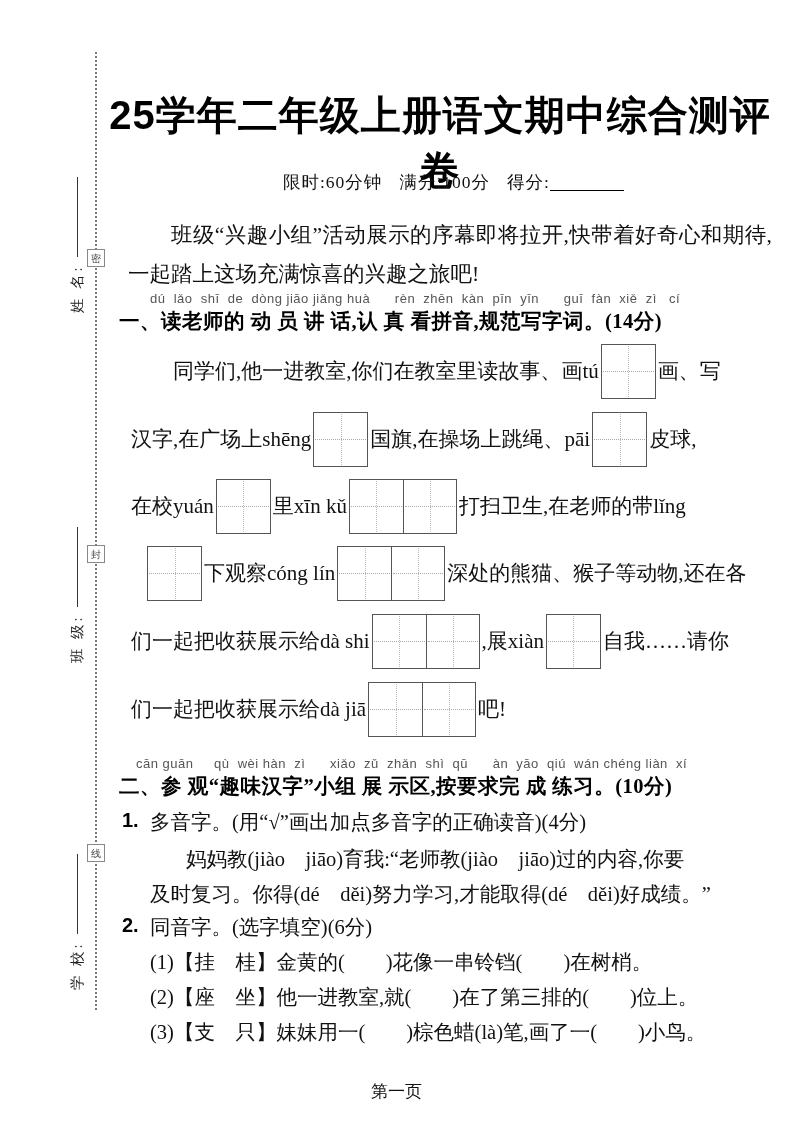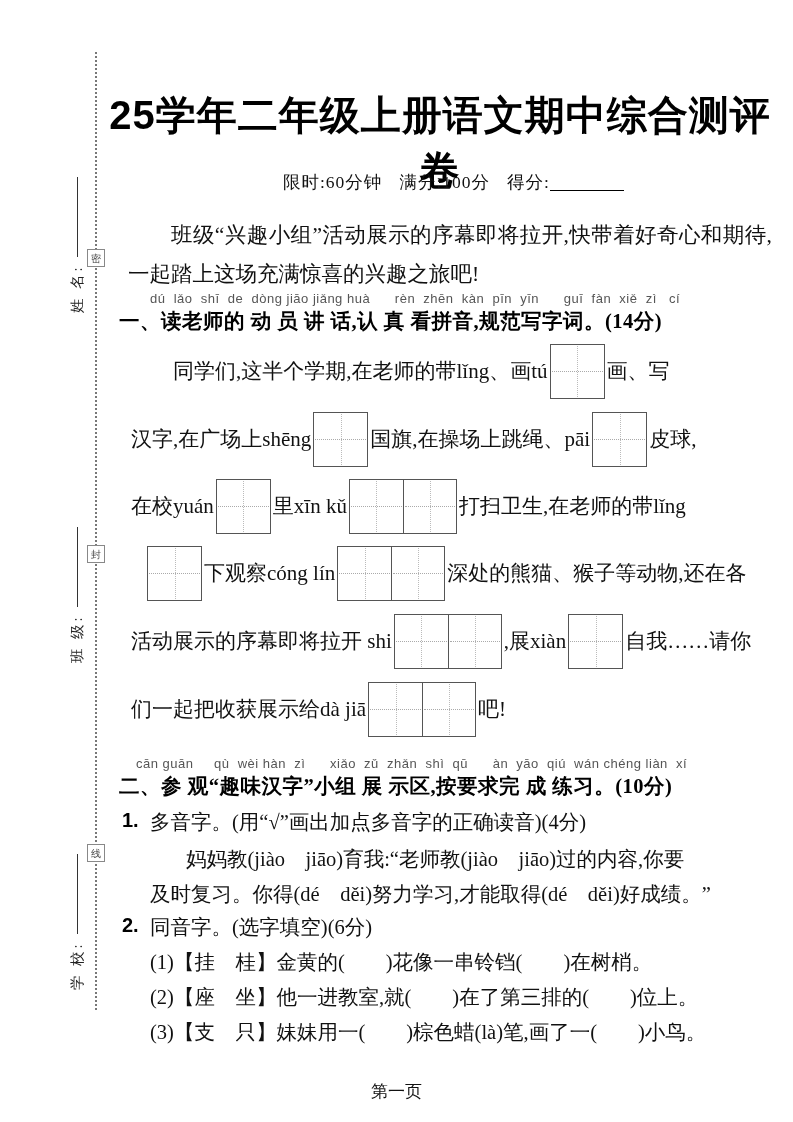--- a/index.html
+++ b/index.html
@@ -96,21 +96,21 @@
     <span>满分:100分</span>
     <span><span>得分:</span><span class="score-line"></span></span>
   </div>
 
   <p class="intro">班级“兴趣小组”活动展示的序幕即将拉开,快带着好奇心和期待,一起踏上这场充满惊喜的兴趣之旅吧!</p>
 
   <div class="pinyin" style="top:291px; left:150px">dú  lǎo  shī  de  dòng jiāo jiǎng huà      rèn  zhēn  kàn  pīn  yīn      guī  fàn  xiě  zì   cí</div>
   <div class="sec-head" style="top:307px">一、读老师的 动 员 讲 话,认 真 看拼音,规范写字词。(14分)</div>
 
   <div class="wline" style="top:342px">
-    <span class="indent1">同学们,这半个学期,在老师的带lǐng、画tú</span>
+    <span class="indent1">同学们,他一进教室,你们在教室里读故事、画tú</span>
     <span class="wbox">
         <span class="wcell"></span>
       </span>
     <span>画、写</span>
   </div>
 
   <div class="wline" style="top:410px">
     <span>汉字,在广场上shēng</span>
     <span class="wbox">
         <span class="wcell"></span>
@@ -141,21 +141,21 @@
       </span>
     <span>下观察cóng lín</span>
     <span class="wbox">
         <span class="wcell"></span>
         <span class="wcell"></span>
       </span>
     <span>深处的熊猫、猴子等动物,还在各</span>
   </div>
 
   <div class="wline" style="top:612px">
-    <span>活动展示的序幕即将拉开 shi</span>
+    <span>们一起把收获展示给dà shi</span>
     <span class="wbox">
         <span class="wcell"></span>
         <span class="wcell"></span>
       </span>
     <span>,展xiàn</span>
     <span class="wbox">
         <span class="wcell"></span>
       </span>
     <span>自我……请你</span>
   </div>

